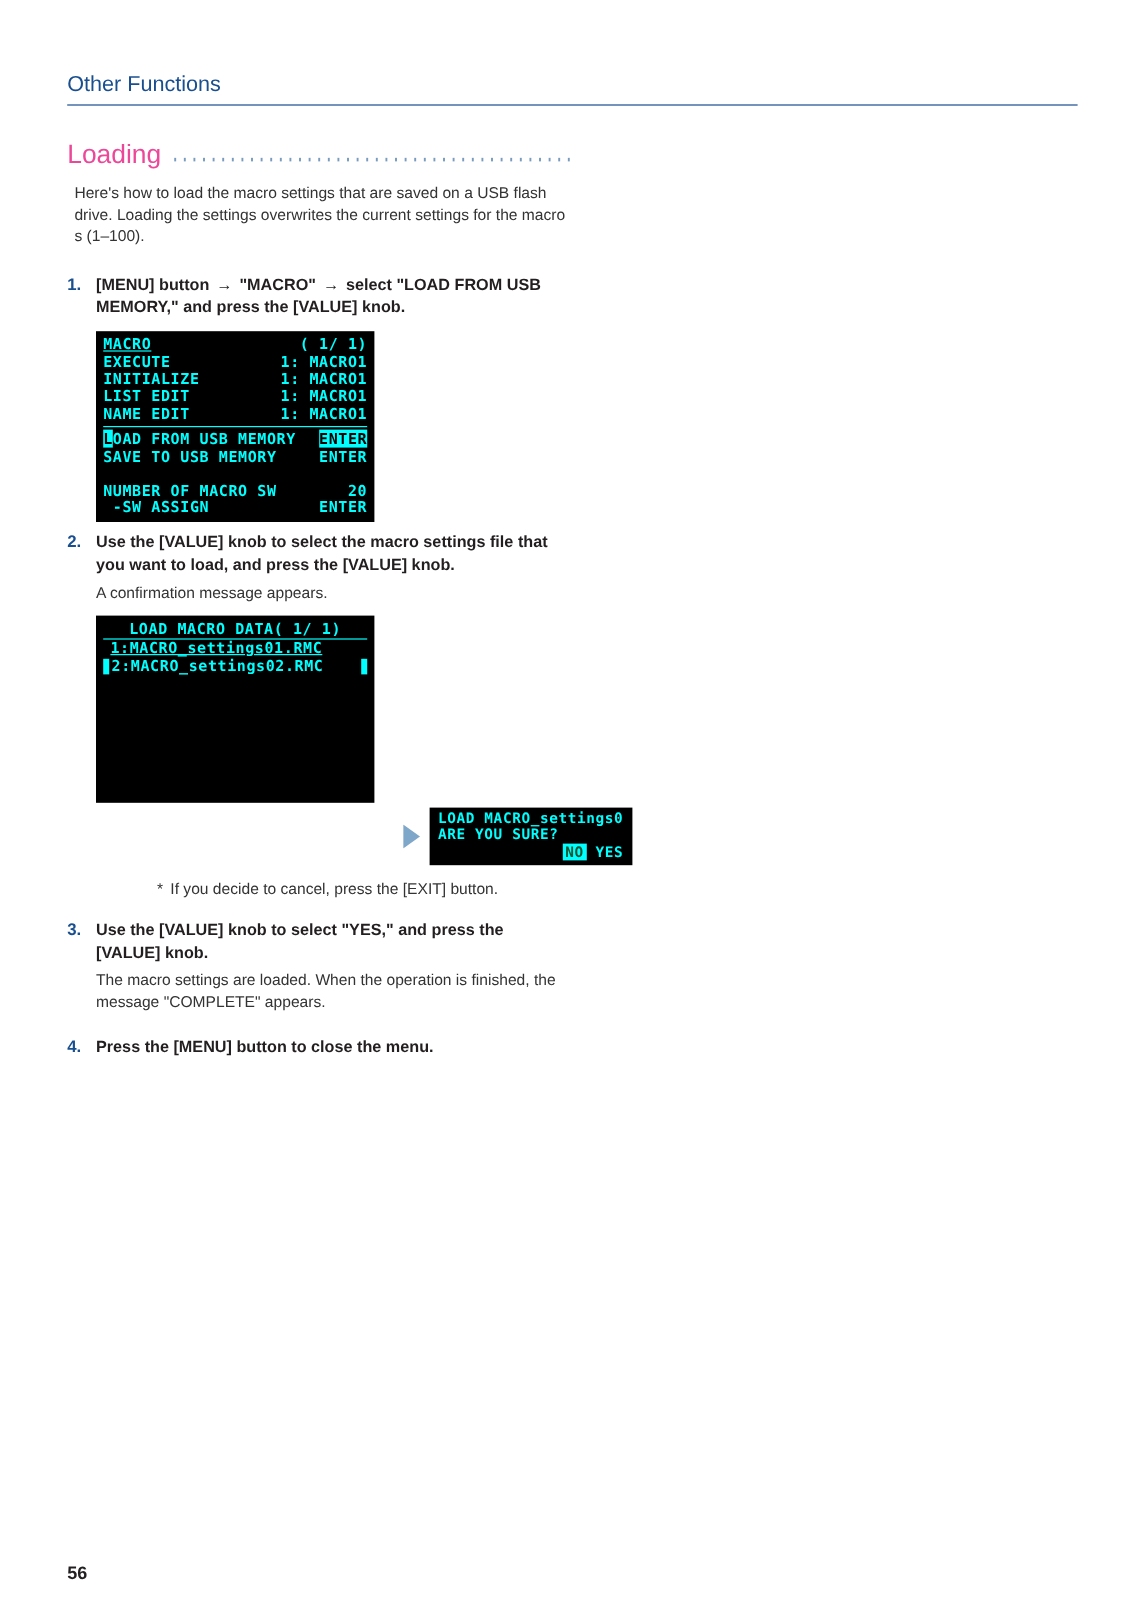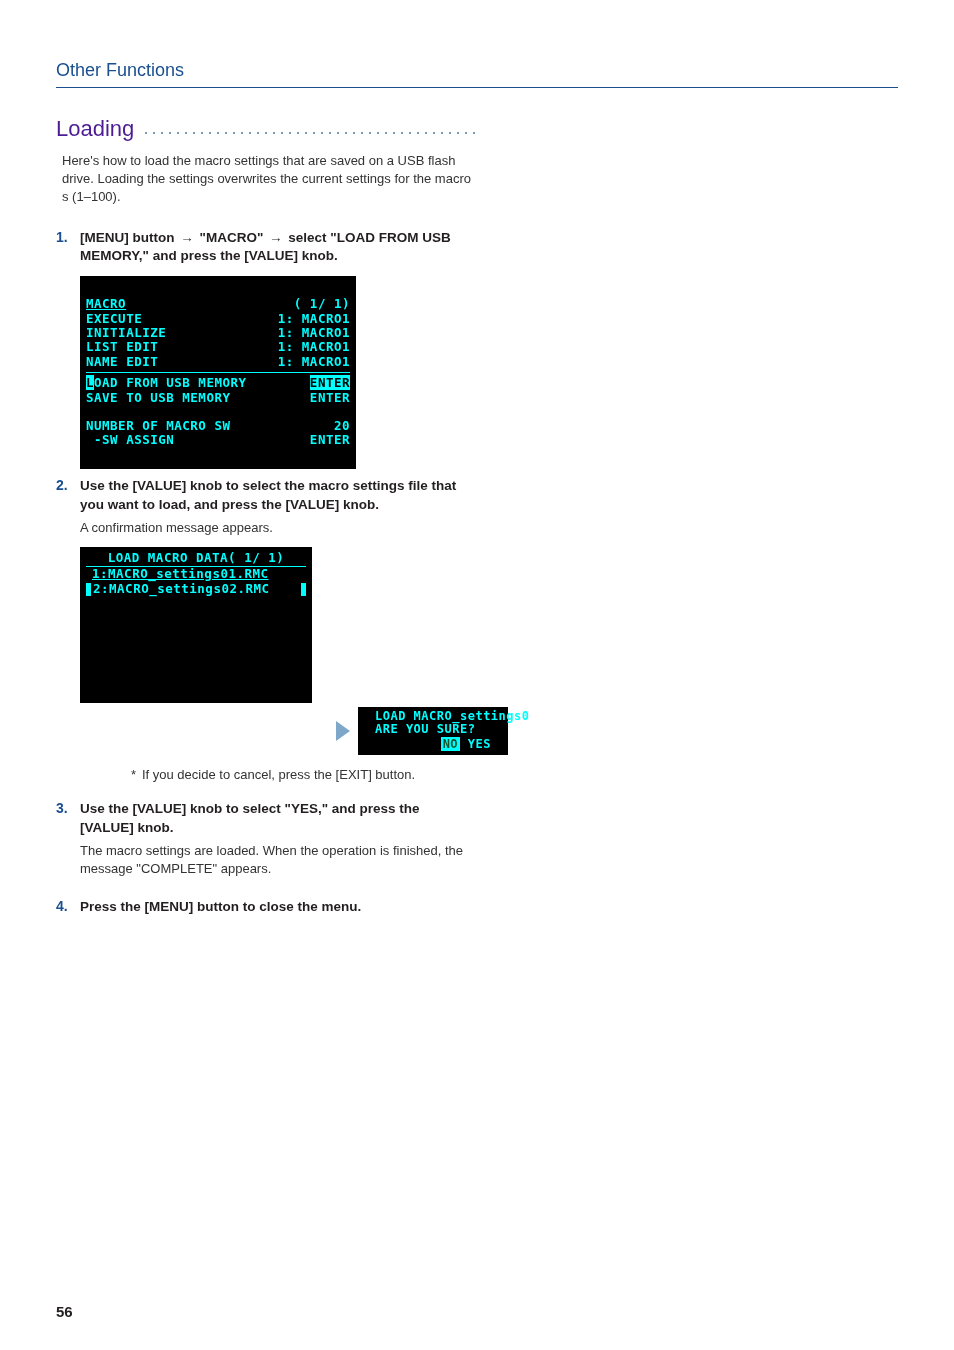--- a/index.html
+++ b/index.html
@@ -25,21 +25,21 @@
   .subsection {
     width: 420px;
   }
   .sub-title-row {
     display: flex;
     align-items: baseline;
     gap: 8px;
     margin-bottom: 10px;
   }
   .sub-title {
-    color: #4c1d95;
+    color: #ec4899;
     font-size: 22px;
     font-weight: 400;
     white-space: nowrap;
   }
   .dots {
     flex: 1;
     height: 6px;
     background-image: radial-gradient(circle, #7a9bbf 1.2px, transparent 1.2px);
     background-size: 8px 6px;
     background-repeat: repeat-x;
@@ -85,22 +85,22 @@
     margin: 10px 0 8px 24px;
   }
   
   .lcd {
     background: #000;
     color: #0ff;
     font-family: "Lucida Console", Consolas, monospace;
     font-size: 12.5px;
     font-weight: bold;
     line-height: 1.15;
-    padding: 21px 6px;
-    width: 276px;
+    padding: 4px 6px;
+    width: 232px;
     letter-spacing: 0.5px;
   }
   .lcd-row {
     display: flex;
     justify-content: space-between;
     white-space: pre;
   }
   .lcd-right { text-align: left; }
   .lcd-sep {
     border-top: 1px solid #0ff;
@@ -153,23 +153,23 @@
     margin: 4px 0 10px 280px;
   }
   .dialog-arrow svg { display:block; }
   .lcd-dialog {
     background: #000;
     color: #0ff;
     font-family: "Lucida Console", Consolas, monospace;
     font-size: 12px;
     font-weight: bold;
     line-height: 1.15;
-    padding: 3px 17px;
+    padding: 3px 7px;
     letter-spacing: 0.5px;
-    width: 150px;
+    width: 178px;
   }
   .lcd-dialog .row { display:flex; justify-content:space-between; white-space:pre; }
   .lcd-dialog .choices { text-align:right; margin-top:1px; }
   .lcd-dialog .no-hl { background:#0ff; color:#14532d; padding:0 2px; }
   .note {
     font-size: 13px;
     color: #333;
     margin: 12px 0 18px 14px;
     text-align: center;
   }

